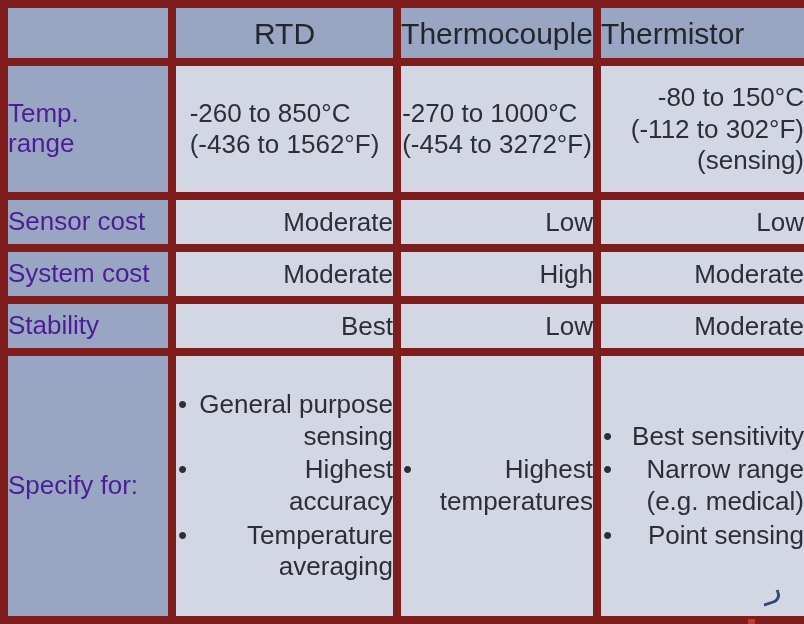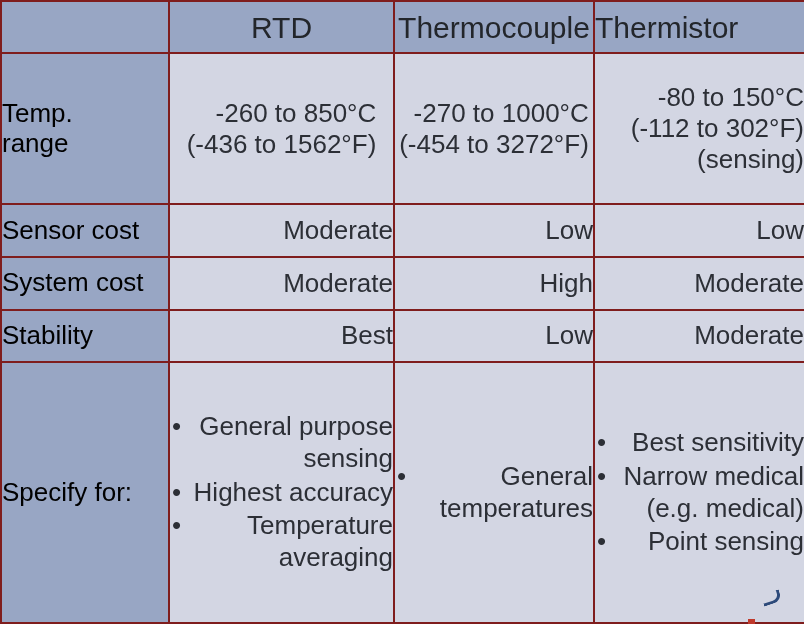--- a/index.html
+++ b/index.html
@@ -20,62 +20,62 @@
     height: 624px;
     border: 2px solid #1c1c1c;
   }
   #sensor-table col.c-label { width: 168px; }
   #sensor-table col.c-rtd   { width: 225px; }
   #sensor-table col.c-tc    { width: 200px; }
   #sensor-table col.c-th    { width: 211px; }
 
   #sensor-table td,
   #sensor-table th {
-    border: 2px solid #7f1d1d;
+    border: 8px solid #7f1d1d;
     padding: 0;
     vertical-align: middle;
     font-weight: normal;
   }
 
   .hdr {
     background: #98a6c4;
     color: #23262b;
     font-size: 30px;
     height: 50px;
     padding: 0 10px;
     line-height: 1.1;
   }
   .hdr.center { text-align: center; }
   .hdr.left   { text-align: left; }
   .hdr.blank  { padding: 0; }
 
   .rowlabel {
     background: #98a6c4;
-    color: #000000;
+    color: #4c1d95;
     font-size: 26px;
     font-weight: bold;
     padding: 4px 8px 4px 9px;
     line-height: 1.15;
     text-align: left;
   }
 
   .cell {
     background: #d3d6e3;
     color: #2c2f36;
     font-size: 26px;
     line-height: 1.2;
     padding: 5px 10px 5px 11px;
     text-align: right;
   }
   .cell.center-block {
     text-align: center;
   }
   .cell .inner-left {
     display: inline-block;
-    text-align: right;
+    text-align: left;
   }
 
   .bullets {
     list-style: none;
     margin: 0;
     padding: 0;
   }
   .bullets li {
     position: relative;
     padding-left: 20px;
@@ -196,35 +196,35 @@
             <span class="btext">Temperature</span>
             <span class="btext">averaging</span>
           </li>
         </ul>
       </td>
 
       <td class="cell">
         <ul class="bullets">
           <li>
             <span class="bdot">•</span>
-            <span class="btext">General</span>
+            <span class="btext">Highest</span>
             <span class="btext">temperatures</span>
           </li>
         </ul>
       </td>
 
       <td class="cell">
         <ul class="bullets">
           <li>
             <span class="bdot">•</span>
             <span class="btext">Best sensitivity</span>
           </li>
           <li>
             <span class="bdot">•</span>
-            <span class="btext">Narrow medical</span>
+            <span class="btext">Narrow range</span>
             <span class="btext">(e.g. medical)</span>
           </li>
           <li>
             <span class="bdot">•</span>
             <span class="btext">Point sensing</span>
           </li>
         </ul>
       </td>
     </tr>
 

